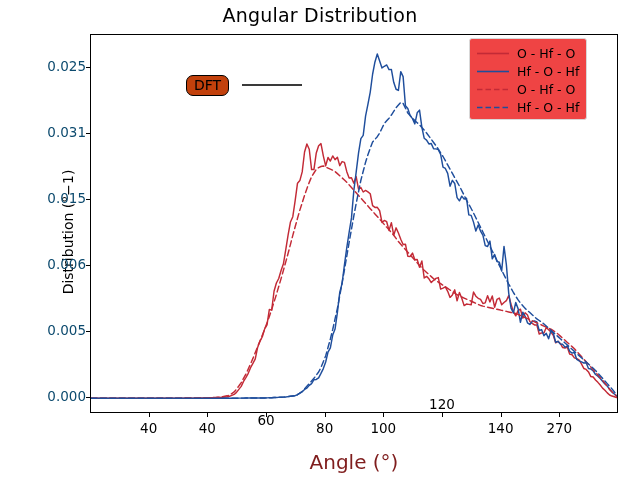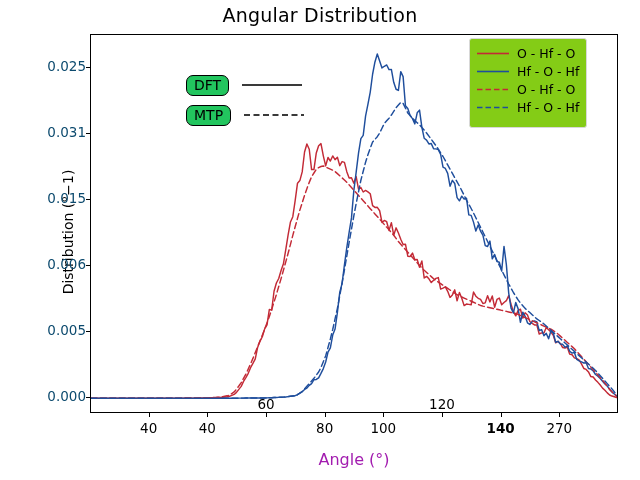--- a/index.html
+++ b/index.html
@@ -40,42 +40,42 @@
     position:absolute;width:1.1px;height:4px;background:#000;
   }
 
   #y-axis-title{
     position:absolute;left:-92px;top:224px;width:320px;
     text-align:center;font-size:14px;color:#000;
     transform:rotate(-90deg);transform-origin:center center;
   }
   #x-axis-title{
     position:absolute;left:90px;top:450px;width:528px;
-    text-align:center;font-size:16px;color:#a21caf;
+    text-align:center;font-size:20px;color:#7f1d1d;
   }
 
   
   #legend-species{
     position:absolute;left:469px;top:38px;
-    border:1px solid #d8d8d8;border-radius:3px;background:#84cc16;
-    padding:5px 7px 11px 6px;
+    border:1px solid #d8d8d8;border-radius:3px;background:#ef4444;
+    padding:5px 7px 3px 6px;
   }
   .leg-row{display:flex;align-items:center;height:18px;}
   .leg-swatch{width:34px;height:13px;margin-right:7px;flex:0 0 34px;}
   .leg-swatch svg{display:block;}
   .leg-text{font-size:12.5px;color:#000;white-space:nowrap;}
 
   
   #legend-method{
     position:absolute;left:186px;top:70px;
   }
   .meth-row{display:flex;align-items:center;height:30px;}
   .meth-box{
     border:1.4px solid #000;border-radius:7px;
-    padding:1px 7px;font-size:14px;color:#000;background:#22c55e;
+    padding:1px 7px;font-size:14px;color:#000;background:#c2410c;
     line-height:17px;
   }
   .meth-line{width:62px;height:12px;margin-left:12px;}
   .meth-line svg{display:block;}
 </style>
 </head>
 <body>
 
 <div id="figure">
 
@@ -96,57 +96,49 @@
       <div class="ylabel-txt" style="left: 0px; top: 124.042px;">0.031</div>
       <div class="ytick-mark" style="top: 133.042px;"></div>
       <div class="ylabel-txt" style="left: 0px; top: 58.0139px;">0.025</div>
       <div class="ytick-mark" style="top: 67.0139px;"></div>
     </div>
   <div id="x-ticks">
       <div class="xlabel-txt" style="left: 118.667px; top: 420px;">40</div>
       <div class="xtick-mark" style="left: 148.667px; top: 413px;"></div>
       <div class="xlabel-txt" style="left: 177.333px; top: 420px;">40</div>
       <div class="xtick-mark" style="left: 207.333px; top: 413px;"></div>
-      <div class="xlabel-txt" style="left: 236px; top: 396px;">60</div>
+      <div class="xlabel-txt" style="left: 236px; top: 412px;">60</div>
       <div class="xtick-mark" style="left: 266px; top: 413px;"></div>
       <div class="xlabel-txt" style="left: 294.667px; top: 420px;">80</div>
       <div class="xtick-mark" style="left: 324.667px; top: 413px;"></div>
       <div class="xlabel-txt" style="left: 353.333px; top: 420px;">100</div>
       <div class="xtick-mark" style="left: 383.333px; top: 413px;"></div>
       <div class="xlabel-txt" style="left: 412px; top: 396px;">120</div>
       <div class="xtick-mark" style="left: 442px; top: 413px;"></div>
-      <div class="xlabel-txt" style="left: 470.667px; top: 420px; font-weight: bold;">140</div>
+      <div class="xlabel-txt" style="left: 470.667px; top: 420px;">140</div>
       <div class="xtick-mark" style="left: 500.667px; top: 413px;"></div>
       <div class="xlabel-txt" style="left: 529.333px; top: 420px;">270</div>
       <div class="xtick-mark" style="left: 559.333px; top: 413px;"></div>
     </div>
 
   <div id="plot-area">
     <svg id="curves-svg" viewBox="0 0 528 379" preserveAspectRatio="none">
         <polyline points="0.00,363.15 2.35,363.15 4.69,363.15 7.04,363.15 9.39,363.15 11.73,363.15 14.08,363.15 16.43,363.15 18.77,363.15 21.12,363.15 23.47,363.15 25.81,363.15 28.16,363.15 30.51,363.15 32.85,363.15 35.20,363.15 37.55,363.15 39.89,363.15 42.24,363.15 44.59,363.15 46.93,363.15 49.28,363.15 51.63,363.15 53.97,363.15 56.32,363.15 58.67,363.15 61.01,363.15 63.36,363.15 65.71,363.15 68.05,363.15 70.40,363.15 72.75,363.15 75.09,363.15 77.44,363.15 79.79,363.15 82.13,363.15 84.48,363.15 86.83,363.15 89.17,363.15 91.52,363.15 93.87,363.15 96.21,363.15 98.56,363.15 100.91,363.15 103.25,363.14 105.60,363.10 107.95,363.06 110.29,363.02 112.64,362.97 114.99,362.93 117.33,362.89 119.68,362.81 122.03,362.73 124.37,362.65 126.72,362.57 129.07,362.49 131.41,362.25 133.76,362.00 136.11,361.75 138.45,361.33 140.80,360.38 143.15,359.43 145.49,357.35 147.84,354.33 150.19,351.34 152.53,346.43 154.88,342.58 157.23,338.34 159.57,332.70 161.92,328.41 164.27,323.95 166.61,312.47 168.96,306.36 171.31,301.78 173.65,293.91 176.00,289.88 178.35,274.38 180.69,275.16 183.04,256.24 185.39,247.97 187.73,243.48 190.08,235.49 192.43,228.77 194.77,214.62 197.12,199.91 199.47,186.94 201.81,181.67 204.16,165.58 206.51,148.19 208.85,145.58 211.20,136.92 213.55,117.03 215.89,108.95 218.24,114.28 220.59,134.56 222.93,134.59 225.28,117.95 227.63,110.73 229.97,108.62 232.32,120.85 234.67,130.89 237.01,122.49 239.36,126.05 241.71,120.98 244.05,124.67 246.40,122.29 248.75,130.65 251.09,126.58 253.44,127.37 255.79,136.68 258.13,142.95 260.48,142.66 262.83,148.29 265.17,141.57 267.52,154.15 269.87,152.47 272.21,156.99 274.56,155.45 276.91,156.88 279.25,158.74 281.60,170.57 283.95,172.42 286.29,172.30 288.64,175.74 290.99,187.43 293.33,185.47 295.68,186.73 298.03,195.41 300.37,187.63 302.72,200.16 305.07,192.86 307.41,198.00 309.76,204.18 312.11,209.57 314.45,209.22 316.80,221.19 319.15,221.42 321.49,218.05 323.84,224.76 326.19,224.48 328.53,232.17 330.88,225.99 333.23,243.03 335.57,241.38 337.92,243.80 340.27,247.54 342.61,245.31 344.96,243.43 347.31,242.61 349.65,254.06 352.00,253.13 354.35,251.88 356.69,256.33 359.04,262.42 361.39,259.92 363.73,254.85 366.08,265.86 368.43,257.57 370.77,263.30 373.12,270.61 375.47,269.05 377.81,269.38 380.16,269.75 382.51,257.06 384.85,261.21 387.20,263.32 389.55,264.42 391.89,268.49 394.24,267.84 396.59,260.69 398.93,266.94 401.28,260.98 403.63,272.19 405.97,264.48 408.32,263.06 410.67,269.78 413.01,267.50 415.36,265.69 417.71,260.63 420.05,269.16 422.40,276.60 424.75,280.86 427.09,275.62 429.44,274.23 431.79,283.09 434.13,277.79 436.48,279.96 438.83,286.46 441.17,288.35 443.52,289.92 445.87,289.97 448.21,298.99 450.56,297.91 452.91,298.03 455.25,292.46 457.60,294.70 459.95,297.10 462.29,300.39 464.64,307.79 466.99,306.32 469.33,308.43 471.68,312.53 474.03,313.02 476.37,312.16 478.72,319.15 481.07,319.77 483.41,322.85 485.76,323.66 488.11,325.00 490.45,328.95 492.80,333.46 495.15,334.44 497.49,336.91 499.84,341.55 502.19,341.96 504.53,344.93 506.88,347.35 509.23,350.06 511.57,353.10 513.92,355.23 516.27,357.87 518.61,359.98 520.96,361.04 523.31,361.74 525.65,362.45 528.00,363.15" fill="none" stroke="#c32a36" stroke-width="1.45" stroke-linejoin="round" stroke-linecap="round"></polyline>
         <polyline points="0.00,363.15 2.35,363.15 4.69,363.15 7.04,363.15 9.39,363.15 11.73,363.15 14.08,363.15 16.43,363.15 18.77,363.15 21.12,363.15 23.47,363.15 25.81,363.15 28.16,363.15 30.51,363.15 32.85,363.15 35.20,363.15 37.55,363.15 39.89,363.15 42.24,363.15 44.59,363.15 46.93,363.15 49.28,363.15 51.63,363.15 53.97,363.15 56.32,363.15 58.67,363.15 61.01,363.15 63.36,363.15 65.71,363.15 68.05,363.15 70.40,363.15 72.75,363.15 75.09,363.15 77.44,363.15 79.79,363.15 82.13,363.15 84.48,363.15 86.83,363.15 89.17,363.15 91.52,363.15 93.87,363.15 96.21,363.15 98.56,363.15 100.91,363.15 103.25,363.15 105.60,363.15 107.95,363.15 110.29,363.15 112.64,363.15 114.99,363.15 117.33,363.15 119.68,363.15 122.03,363.15 124.37,363.15 126.72,363.15 129.07,363.15 131.41,363.15 133.76,363.15 136.11,363.15 138.45,363.15 140.80,363.15 143.15,363.15 145.49,363.15 147.84,363.14 150.19,363.12 152.53,363.10 154.88,363.08 157.23,363.06 159.57,363.04 161.92,363.02 164.27,362.99 166.61,362.97 168.96,362.95 171.31,362.93 173.65,362.91 176.00,362.89 178.35,362.78 180.69,362.68 183.04,362.57 185.39,362.47 187.73,362.36 190.08,362.26 192.43,362.15 194.77,361.94 197.12,361.62 199.47,361.30 201.81,360.99 204.16,360.67 206.51,359.72 208.85,358.14 211.20,356.67 213.55,354.48 215.89,353.16 218.24,350.34 220.59,348.57 222.93,344.73 225.28,344.41 227.63,342.84 229.97,338.39 232.32,333.56 234.67,326.99 237.01,317.10 239.36,312.89 241.71,300.04 244.05,294.07 246.40,277.50 248.75,257.40 251.09,248.47 253.44,229.76 255.79,212.51 258.13,197.48 260.48,182.88 262.83,155.62 265.17,137.14 267.52,118.20 269.87,103.63 272.21,100.41 274.56,81.18 276.91,69.29 279.25,57.11 281.60,39.26 283.95,26.97 286.29,19.07 288.64,26.01 290.99,32.91 293.33,31.27 295.68,29.97 298.03,34.65 300.37,34.43 302.72,47.30 305.07,54.24 307.41,55.44 309.76,36.62 312.11,41.66 314.45,70.70 316.80,73.43 319.15,80.64 321.49,83.65 323.84,88.91 326.19,77.80 328.53,75.12 330.88,92.40 333.23,103.29 335.57,105.05 337.92,108.98 340.27,108.58 342.61,113.78 344.96,113.90 347.31,114.61 349.65,119.36 352.00,132.09 354.35,133.44 356.69,138.39 359.04,151.20 361.39,145.33 363.73,148.46 366.08,162.56 368.43,165.84 370.77,161.17 373.12,164.13 375.47,163.21 377.81,179.89 380.16,180.38 382.51,187.12 384.85,196.07 387.20,189.90 389.55,196.09 391.89,200.17 394.24,210.56 396.59,211.52 398.93,206.12 401.28,223.83 403.63,219.45 405.97,226.54 408.32,227.26 410.67,235.94 413.01,211.40 415.36,229.59 417.71,258.09 420.05,273.11 422.40,277.99 424.75,267.45 427.09,273.63 429.44,287.26 431.79,277.20 434.13,281.24 436.48,287.85 438.83,289.52 441.17,286.54 443.52,285.95 445.87,286.97 448.21,295.46 450.56,294.59 452.91,300.77 455.25,298.35 457.60,303.75 459.95,295.75 462.29,298.18 464.64,307.25 466.99,306.33 469.33,309.15 471.68,309.34 474.03,312.25 476.37,310.82 478.72,316.26 481.07,318.11 483.41,317.44 485.76,324.45 488.11,325.80 490.45,326.89 492.80,328.01 495.15,327.81 497.49,333.46 499.84,333.99 502.19,335.97 504.53,339.51 506.88,341.21 509.23,343.54 511.57,346.23 513.92,349.06 516.27,351.04 518.61,354.22 520.96,356.95 523.31,358.93 525.65,361.04 528.00,363.15" fill="none" stroke="#1f4e9c" stroke-width="1.45" stroke-linejoin="round" stroke-linecap="round"></polyline>
         <polyline points="0.00,363.15 2.35,363.15 4.69,363.15 7.04,363.15 9.39,363.15 11.73,363.15 14.08,363.15 16.43,363.15 18.77,363.15 21.12,363.15 23.47,363.15 25.81,363.15 28.16,363.15 30.51,363.15 32.85,363.15 35.20,363.15 37.55,363.15 39.89,363.15 42.24,363.15 44.59,363.15 46.93,363.15 49.28,363.15 51.63,363.15 53.97,363.15 56.32,363.15 58.67,363.15 61.01,363.15 63.36,363.15 65.71,363.15 68.05,363.15 70.40,363.15 72.75,363.15 75.09,363.15 77.44,363.15 79.79,363.15 82.13,363.15 84.48,363.15 86.83,363.15 89.17,363.14 91.52,363.12 93.87,363.10 96.21,363.08 98.56,363.06 100.91,363.04 103.25,363.02 105.60,362.99 107.95,362.97 110.29,362.95 112.64,362.93 114.99,362.91 117.33,362.89 119.68,362.73 122.03,362.57 124.37,362.41 126.72,362.26 129.07,362.10 131.41,361.67 133.76,361.25 136.11,360.83 138.45,360.12 140.80,358.53 143.15,356.95 145.49,354.17 147.84,351.00 150.19,347.57 152.53,343.34 154.88,339.12 157.23,334.10 159.57,328.82 161.92,323.40 164.27,317.59 166.61,311.78 168.96,305.97 171.31,300.16 173.65,294.22 176.00,287.88 178.35,281.54 180.69,274.41 183.04,267.02 185.39,259.49 187.73,251.57 190.08,243.64 192.43,235.32 194.77,226.87 197.12,218.29 199.47,209.31 201.81,200.33 204.16,191.74 206.51,183.29 208.85,175.11 211.20,167.71 213.55,160.32 215.89,153.71 218.24,147.37 220.59,141.70 222.93,138.00 225.28,134.30 227.63,132.58 229.97,131.53 232.32,131.00 234.67,132.06 237.01,133.11 239.36,134.17 241.71,135.23 244.05,136.55 246.40,138.66 248.75,140.77 251.09,142.88 253.44,145.00 255.79,147.24 258.13,149.88 260.48,152.52 262.83,155.17 265.17,157.81 267.52,160.45 269.87,163.09 272.21,165.73 274.56,168.37 276.91,171.01 279.25,173.65 281.60,176.29 283.95,178.94 286.29,181.58 288.64,184.22 290.99,186.86 293.33,189.50 295.68,192.14 298.03,194.78 300.37,197.42 302.72,200.20 305.07,203.37 307.41,206.54 309.76,209.31 312.11,211.95 314.45,214.59 316.80,217.23 319.15,219.87 321.49,222.51 323.84,225.16 326.19,227.80 328.53,230.44 330.88,233.08 333.23,235.32 335.57,237.44 337.92,239.55 340.27,241.66 342.61,243.77 344.96,245.49 347.31,247.08 349.65,248.66 352.00,250.25 354.35,251.83 356.69,253.41 359.04,255.00 361.39,256.58 363.73,258.17 366.08,259.75 368.43,260.94 370.77,262.00 373.12,263.06 375.47,264.11 377.81,265.17 380.16,266.22 382.51,267.28 384.85,268.34 387.20,269.39 389.55,270.45 391.89,271.11 394.24,271.64 396.59,272.17 398.93,272.70 401.28,273.22 403.63,273.75 405.97,274.28 408.32,274.81 410.67,275.34 413.01,275.86 415.36,276.39 417.71,276.92 420.05,277.45 422.40,277.98 424.75,278.51 427.09,279.43 429.44,280.49 431.79,281.54 434.13,282.60 436.48,283.66 438.83,284.71 441.17,285.77 443.52,286.83 445.87,287.88 448.21,288.94 450.56,289.99 452.91,291.05 455.25,292.11 457.60,293.16 459.95,294.22 462.29,295.67 464.64,297.26 466.99,298.97 469.33,301.09 471.68,303.20 474.03,305.31 476.37,307.43 478.72,309.54 481.07,311.65 483.41,313.76 485.76,316.27 488.11,318.91 490.45,321.56 492.80,324.20 495.15,326.84 497.49,329.48 499.84,332.12 502.19,334.76 504.53,337.40 506.88,340.04 509.23,342.68 511.57,345.33 513.92,348.10 516.27,351.27 518.61,354.44 520.96,356.81 523.31,358.93 525.65,361.04 528.00,363.15" fill="none" stroke="#c32a36" stroke-width="1.45" stroke-linejoin="round" stroke-linecap="round" stroke-dasharray="6,3.4"></polyline>
         <polyline points="0.00,363.15 2.35,363.15 4.69,363.15 7.04,363.15 9.39,363.15 11.73,363.15 14.08,363.15 16.43,363.15 18.77,363.15 21.12,363.15 23.47,363.15 25.81,363.15 28.16,363.15 30.51,363.15 32.85,363.15 35.20,363.15 37.55,363.15 39.89,363.15 42.24,363.15 44.59,363.15 46.93,363.15 49.28,363.15 51.63,363.15 53.97,363.15 56.32,363.15 58.67,363.15 61.01,363.15 63.36,363.15 65.71,363.15 68.05,363.15 70.40,363.15 72.75,363.15 75.09,363.15 77.44,363.15 79.79,363.15 82.13,363.15 84.48,363.15 86.83,363.15 89.17,363.15 91.52,363.15 93.87,363.15 96.21,363.15 98.56,363.15 100.91,363.15 103.25,363.15 105.60,363.15 107.95,363.15 110.29,363.15 112.64,363.15 114.99,363.15 117.33,363.15 119.68,363.15 122.03,363.15 124.37,363.15 126.72,363.15 129.07,363.15 131.41,363.15 133.76,363.15 136.11,363.15 138.45,363.15 140.80,363.15 143.15,363.15 145.49,363.15 147.84,363.14 150.19,363.12 152.53,363.10 154.88,363.08 157.23,363.06 159.57,363.04 161.92,363.02 164.27,362.99 166.61,362.97 168.96,362.95 171.31,362.93 173.65,362.91 176.00,362.89 178.35,362.78 180.69,362.68 183.04,362.57 185.39,362.47 187.73,362.36 190.08,362.26 192.43,362.15 194.77,361.94 197.12,361.62 199.47,361.30 201.81,360.99 204.16,360.67 206.51,359.72 208.85,358.14 211.20,356.55 213.55,353.91 215.89,351.27 218.24,348.63 220.59,345.99 222.93,343.34 225.28,340.18 227.63,337.01 229.97,332.52 232.32,326.71 234.67,320.90 237.01,312.44 239.36,303.99 241.71,294.48 244.05,283.92 246.40,273.36 248.75,260.68 251.09,248.00 253.44,234.80 255.79,221.06 258.13,207.33 260.48,194.12 262.83,180.92 265.17,168.50 267.52,156.88 269.87,145.26 272.21,136.28 274.56,127.30 276.91,119.64 279.25,113.30 281.60,106.97 283.95,104.32 286.29,101.68 288.64,97.99 290.99,93.23 293.33,88.48 295.68,85.84 298.03,83.20 300.37,80.03 302.72,76.33 305.07,72.63 307.41,69.99 309.76,67.35 312.11,68.40 314.45,73.16 316.80,77.91 319.15,80.55 321.49,83.20 323.84,85.57 326.19,87.69 328.53,89.80 330.88,92.44 333.23,95.08 335.57,97.99 337.92,101.15 340.27,104.32 342.61,107.49 344.96,110.66 347.31,114.10 349.65,117.79 352.00,121.49 354.35,125.72 356.69,129.94 359.04,134.17 361.39,138.39 363.73,142.62 366.08,146.85 368.43,151.07 370.77,155.56 373.12,160.32 375.47,165.07 377.81,169.30 380.16,173.52 382.51,178.01 384.85,182.77 387.20,187.52 389.55,192.27 391.89,197.03 394.24,201.78 396.59,206.54 398.93,211.29 401.28,216.04 403.63,220.80 405.97,225.55 408.32,230.31 410.67,235.06 413.01,239.81 415.36,244.57 417.71,249.06 420.05,253.28 422.40,257.51 424.75,261.21 427.09,264.90 429.44,268.07 431.79,270.71 434.13,273.36 436.48,275.47 438.83,277.58 441.17,279.69 443.52,281.81 445.87,283.92 448.21,285.50 450.56,287.09 452.91,288.94 455.25,291.05 457.60,293.16 459.95,295.28 462.29,297.39 464.64,299.50 466.99,301.62 469.33,303.73 471.68,305.84 474.03,307.95 476.37,310.07 478.72,312.18 481.07,314.29 483.41,316.41 485.76,318.52 488.11,320.63 490.45,322.74 492.80,324.86 495.15,326.97 497.49,329.08 499.84,331.20 502.19,333.31 504.53,335.42 506.88,338.06 509.23,340.70 511.57,343.34 513.92,345.99 516.27,348.63 518.61,351.27 520.96,353.91 523.31,356.81 525.65,359.98 528.00,363.15" fill="none" stroke="#1f4e9c" stroke-width="1.45" stroke-linejoin="round" stroke-linecap="round" stroke-dasharray="6,3.4"></polyline>
       </svg>
   </div>
 
   <div id="legend-method">
       <div class="meth-row">
         <span class="meth-box">DFT</span>
         <span class="meth-line">
           <svg width="62" height="12">
             <line x1="1" y1="6" x2="61" y2="6" stroke="#3a3a3a" stroke-width="2"></line>
-          </svg>
-        </span>
-      </div>
-      <div class="meth-row">
-        <span class="meth-box">MTP</span>
-        <span class="meth-line">
-          <svg width="62" height="12">
-            <line x1="1" y1="6" x2="61" y2="6" stroke="#3a3a3a" stroke-width="2" stroke-dasharray="6,3.5"></line>
           </svg>
         </span>
       </div>
     </div>
 
   <div id="legend-species">
       <div class="leg-row">
         <span class="leg-swatch">
           <svg width="34" height="13">
             <line x1="1" y1="6.5" x2="33" y2="6.5" stroke="#c32a36" stroke-width="1.6"></line>

